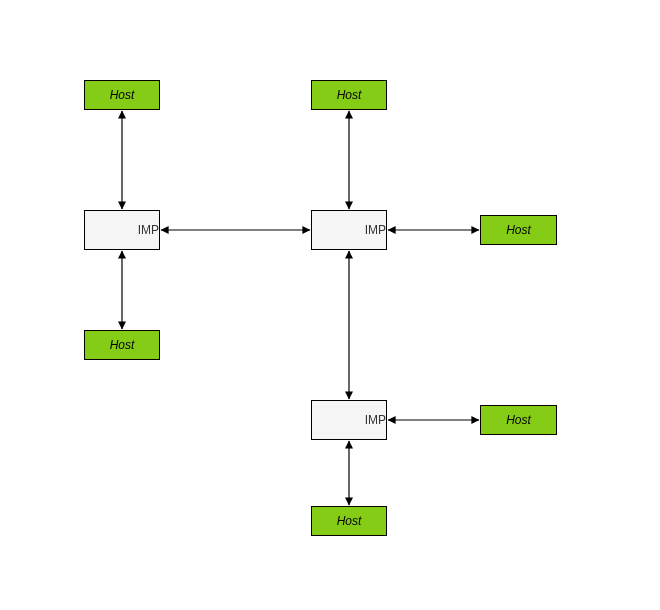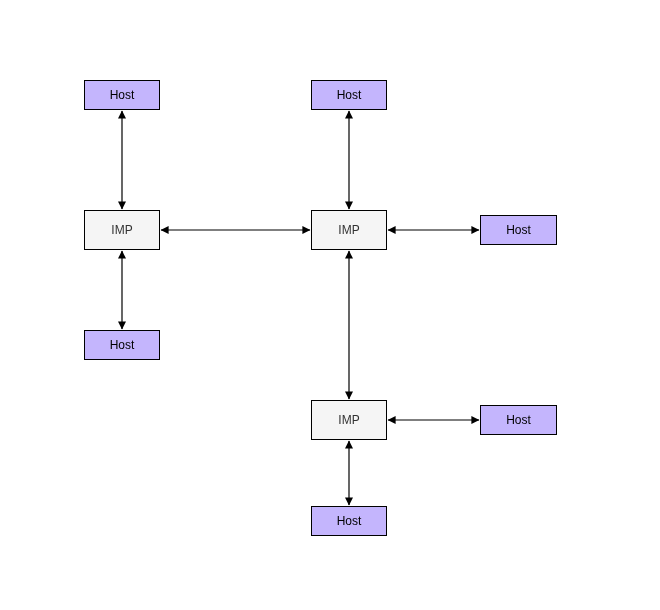--- a/index.html
+++ b/index.html
@@ -25,24 +25,26 @@
   }
   .node {
     position: absolute;
     box-sizing: border-box;
     border: 1px solid #000000;
     display: flex;
     align-items: center;
     justify-content: center;
   }
   .node.host {
-    background: #c4b5fd;
+    background: #84cc16;
+    font-style: italic;
   }
   .node.imp {
     background: #f5f5f5;
+    justify-content: flex-end;
   }
   .node-label {
     font-size: 12px;
     line-height: 1;
     white-space: nowrap;
   }
   .node.host .node-label { color: #000000; }
   .node.imp  .node-label { color: #333333; }
 </style>
 </head>

